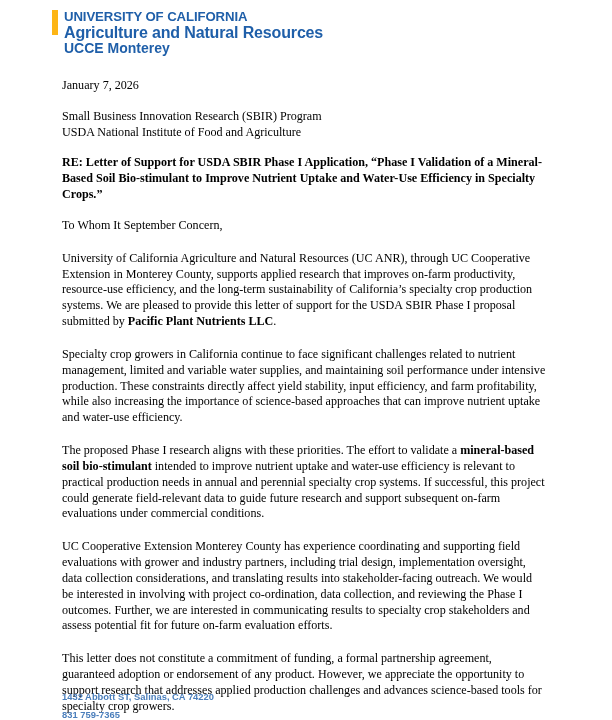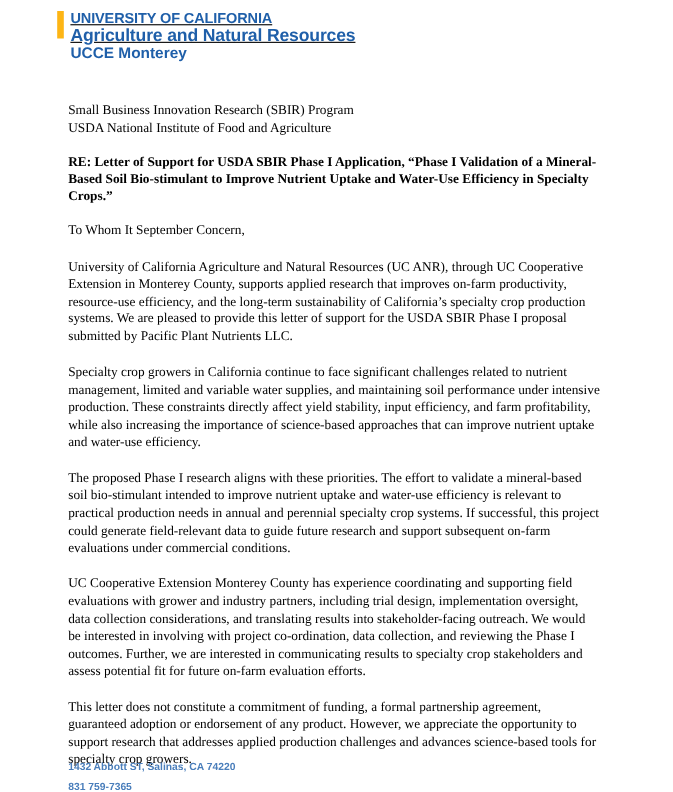--- a/index.html
+++ b/index.html
@@ -17,21 +17,20 @@
     overflow: hidden;
   }
 
   
   .letterhead {
     position: absolute;
     left: 52px;
     top: 10px;
     display: flex;
     align-items: flex-start;
-    text-decoration: underline;
   }
   .brand-bar {
     width: 6px;
     height: 25px;
     background: #FDB515;
     margin-right: 6px;
     flex: none;
   }
   .brand-text {
     display: block;
@@ -87,21 +86,21 @@
   .addressee div { }
 
   .subject {
     font-weight: bold;
   }
 
   .salutation { }
 
   .body-par { }
 
-  b, strong { font-weight: normal; }
+  b, strong { font-weight: bold; }
 
   
   .footer {
     position: absolute;
     left: 62px;
     top: 688px;
     font-family: "Liberation Sans", sans-serif;
     font-size: 9.4px;
     font-weight: bold;
     color: #4A7EBB;
@@ -115,20 +114,21 @@
   <div class="brand-bar"></div>
   <div class="brand-text">
     <span class="brand-line1">UNIVERSITY OF CALIFORNIA</span>
     <span class="brand-line2">Agriculture and Natural Resources</span>
   </div>
 </div>
 <div class="brand-unit">UCCE Monterey</div>
 
 <div class="letter">
 
+  <p class="date-line">January 7, 2026</p>
 
   <div class="gap-md"></div>
 
   <div class="addressee">
     <div>Small Business Innovation Research (SBIR) Program</div>
     <div>USDA National Institute of Food and Agriculture</div>
   </div>
 
   <div class="gap-md"></div>
 

